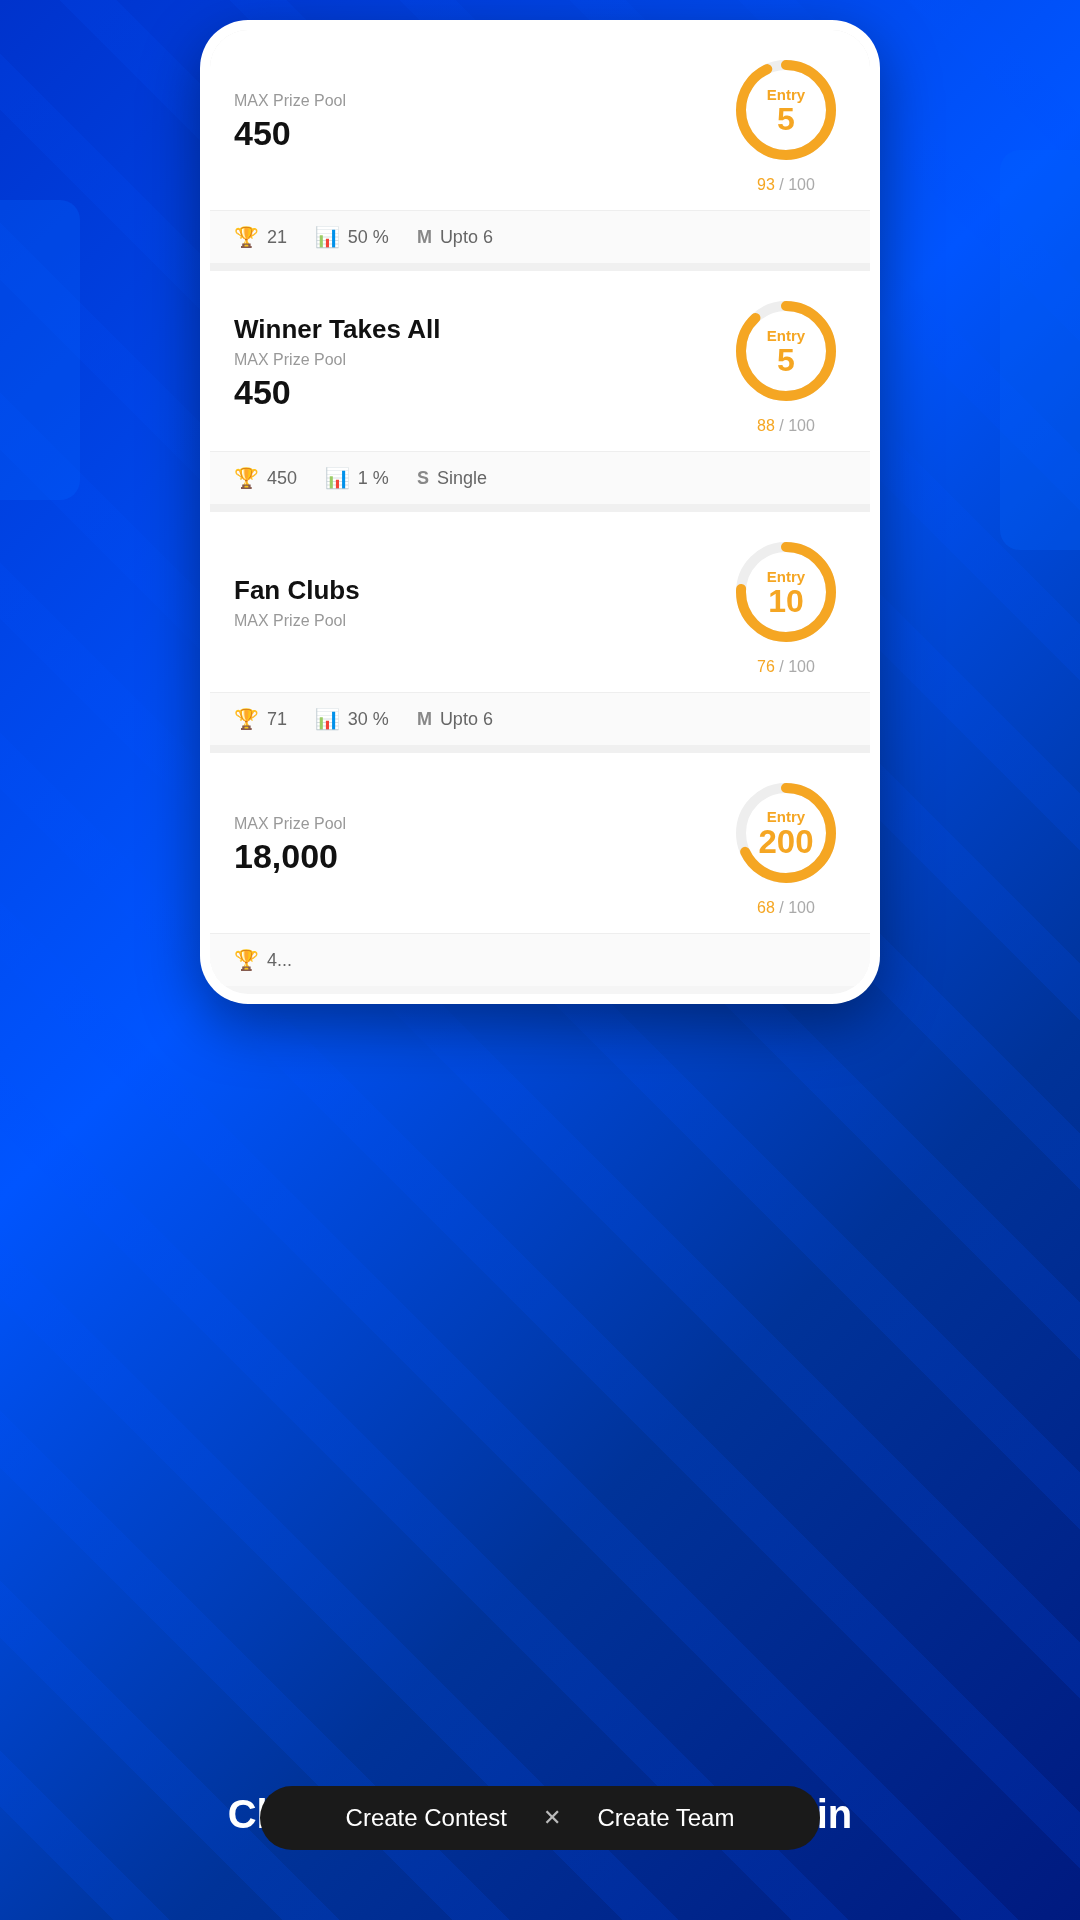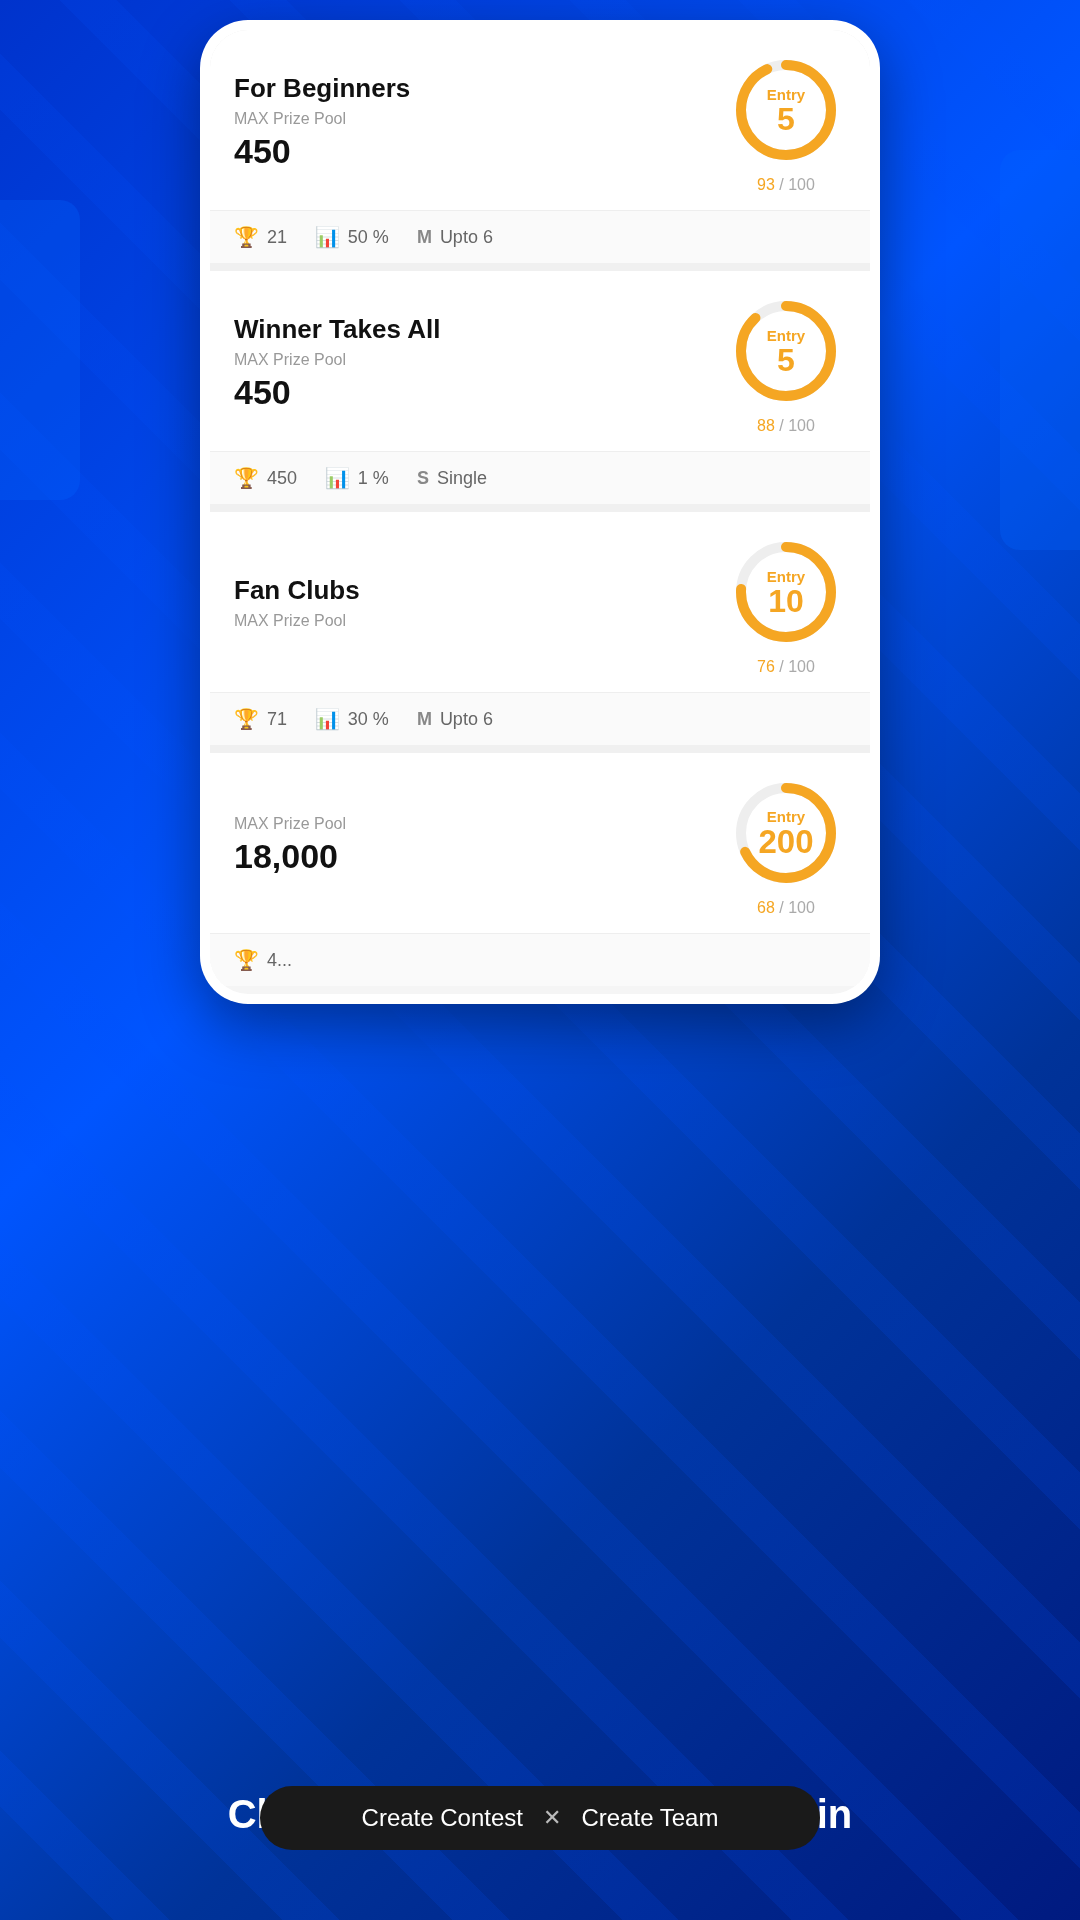--- a/index.html
+++ b/index.html
@@ -182,21 +182,21 @@
     .action-bar {
       position: absolute;
       bottom: 70px;
       left: 50%;
       transform: translateX(-50%);
       background: #1a1a1a;
       border-radius: 50px;
       padding: 18px 40px;
       display: flex;
       align-items: center;
-      gap: 20px;
+      gap: 36px;
       width: 560px;
       justify-content: center;
       z-index: 10;
     }
 
     .action-bar-text {
       color: #fff;
       font-size: 24px;
       font-weight: 500;
     }
@@ -283,21 +283,20 @@
 <div class="deco-left"></div>
 <div class="deco-right"></div>
 
 <div class="phone-frame">
   <div class="phone-screen">
     <div class="cards-container" id="cards-container">
 
     <div class="contest-card">
       <div class="card-main">
         <div class="card-info">
-          <div class="card-title">For Beginners</div>
           <div class="card-label">MAX Prize Pool</div>
           <div class="card-prize">450</div>
         </div>
         <div class="circle-wrapper">
           <div class="entry-circle">
             <svg viewBox="0 0 120 120">
               <circle class="entry-circle-bg" cx="60" cy="60" r="45"></circle>
               <circle class="entry-circle-fill" cx="60" cy="60" r="45" stroke="#f5a623" stroke-dasharray="262.95 19.79"></circle>
             </svg>
             <div class="entry-circle-text">

